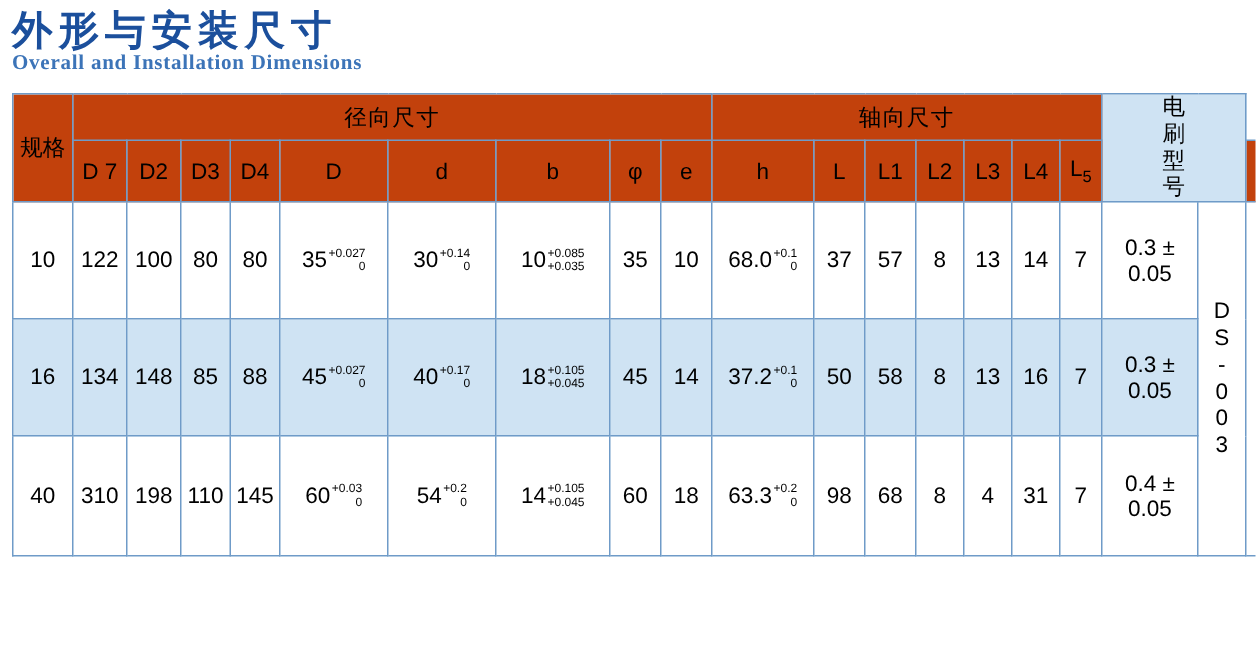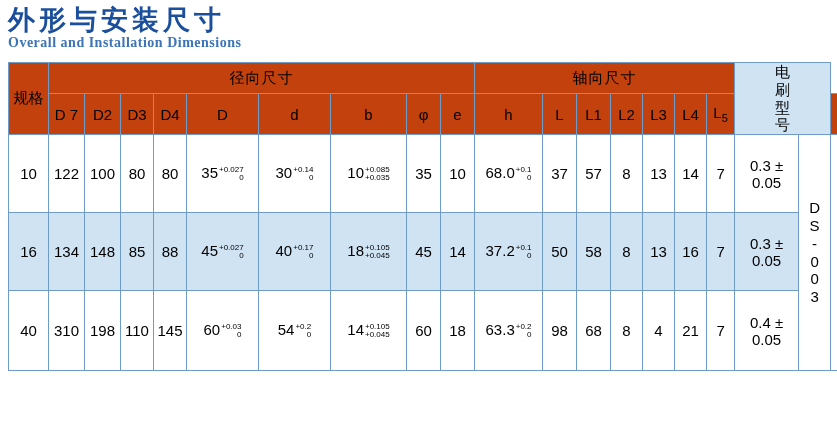--- a/index.html
+++ b/index.html
@@ -257,20 +257,20 @@
         </td>
         <td>60</td>
         <td>18</td>
         <td>
           <span class="tol"><span class="base">63.3</span><span class="sup"><b>+0.2</b><b>0</b></span></span>
         </td>
         <td>98</td>
         <td>68</td>
         <td>8</td>
         <td>4</td>
-        <td>21</td>
+        <td>31</td>
         <td>7</td>
         <td class="delta">0.4 ± 0.05</td>
       </tr>
     </tbody>
   </table>
 
 </div>
 
 </body></html>

